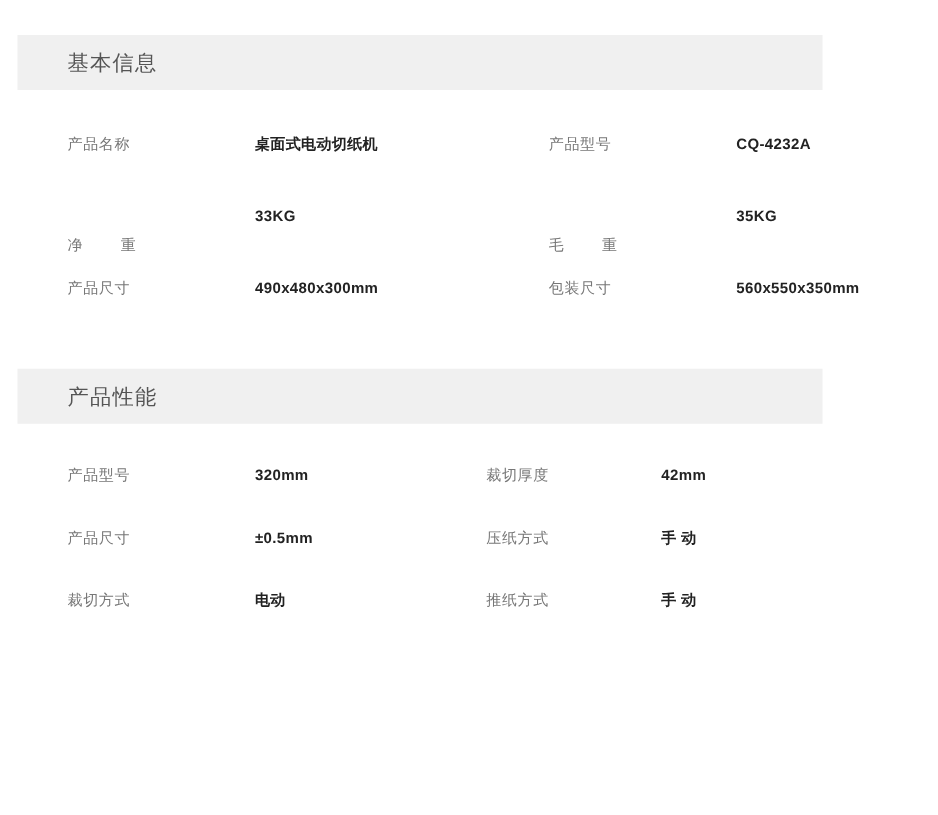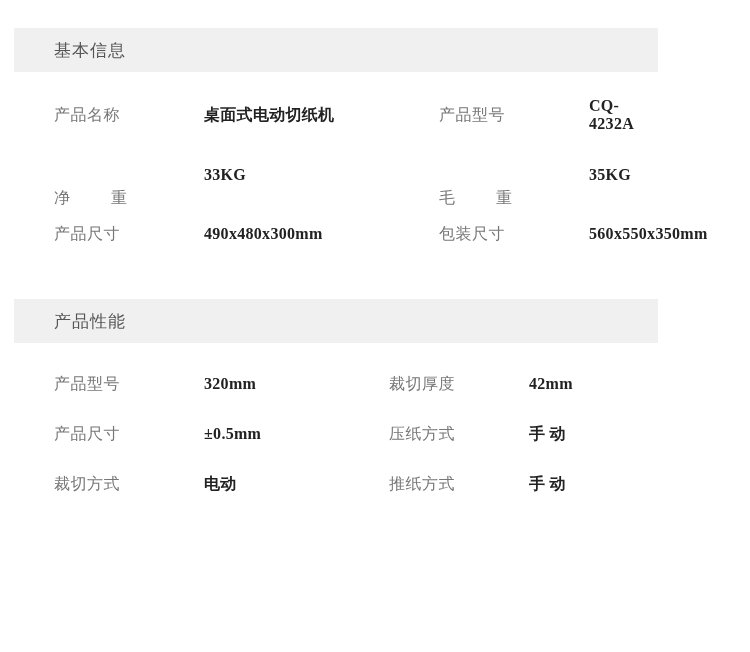--- a/index.html
+++ b/index.html
@@ -12,21 +12,20 @@
     background: #ffffff;
     font-family: "Liberation Sans", sans-serif;
     color: #333333;
     overflow: hidden;
   }
   .page {
     position: relative;
     width: 672px;
     height: 652px;
     box-sizing: border-box;
-    font-family: Liberation Serif, serif;
   }
   .section {
     margin: 0 14px;
   }
   .section-header {
     background: #f0f0f0;
     height: 44px;
     display: flex;
     align-items: center;
     padding-left: 40px;
@@ -39,21 +38,21 @@
   }
   .spec-table {
     width: 100%;
     border-collapse: collapse;
     table-layout: fixed;
   }
   .spec-table td {
     padding: 0;
     vertical-align: middle;
     height: 50px;
-    font-size: 16px;
+    font-size: 12px;
   }
   .col-label {
     width: 150px;
     padding-left: 40px !important;
     color: #777777;
     letter-spacing: 0.5px;
     white-space: nowrap;
   }
   .col-value {
     color: #222222;

